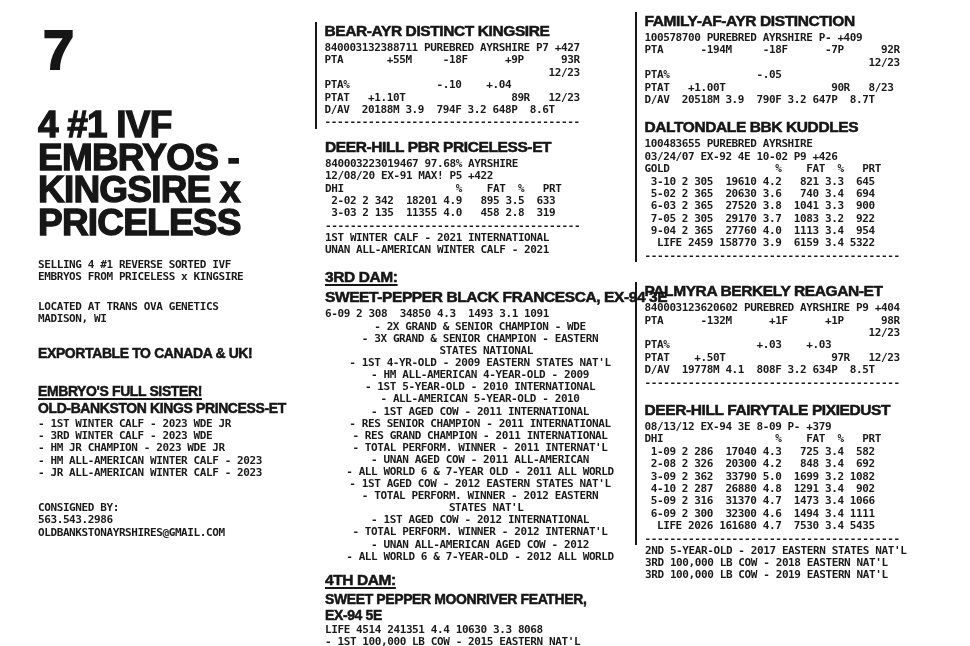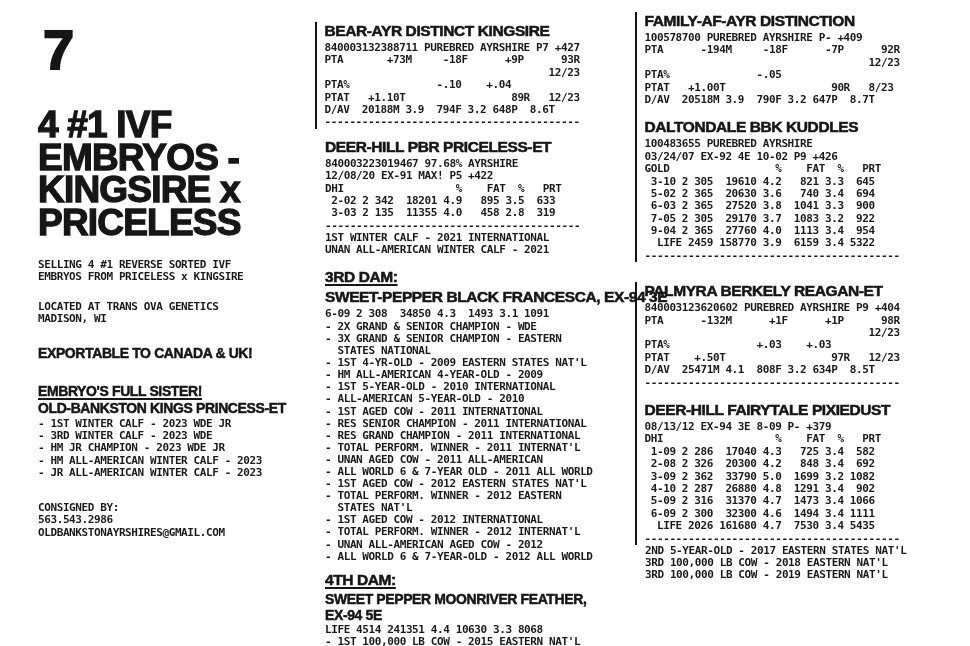--- a/index.html
+++ b/index.html
@@ -54,21 +54,21 @@
 
   
   .ped-block { padding-left: 10px; }
   .rule-group { border-left: 2.5px solid #161616; padding-left: 7.5px; }
   .rule-group .ped-block { padding-left: 0; }
   .ped-name-wrap { margin-bottom: 2px; }
   .stat-lines { }
 
   .col-mid .dam-block     { margin-top: 9px; }
   .col-mid .third-dam     { margin-top: 12px; }
-  .col-mid .third-dam .award-line { line-height: 12.1px; height: 12.1px; }
+  .col-mid .third-dam .award-line { line-height: 12.1px; height: 12.1px; text-align: center; }
   .col-mid .fourth-dam    { margin-top: 8px; }
   .col-mid .dam-awards    { margin-top: 0px; }
 
   .col-right .gap-block   { margin-top: 12px; }
   .col-right .rule-group-2{ margin-top: 20px; }
   .col-right .tail-awards { padding-left: 10px; }
 </style>
 </head>
 <body>
 
@@ -114,21 +114,21 @@
       </div>
   </div>
 </div>
 
 <div class="col col-mid">
 
   <div class="rule-group">
     <div class="ped-name-wrap"><span class="hdr">BEAR-AYR DISTINCT KINGSIRE</span></div>
     <div class="stat-lines">
         <div class="mono-line">840003132388711 PUREBRED AYRSHIRE P7 +427</div>
-        <div class="mono-line">PTA       +73M     -18F      +9P      93R</div>
+        <div class="mono-line">PTA       +55M     -18F      +9P      93R</div>
         <div class="mono-line">                                    12/23</div>
         <div class="mono-line">PTA%              -.10    +.04</div>
         <div class="mono-line">PTAT   +1.10T                 89R   12/23</div>
         <div class="mono-line">D/AV  20188M 3.9  794F 3.2 648P  8.6T</div>
         <div class="mono-line">-----------------------------------------</div>
       </div>
   </div>
 
   <div class="ped-block dam-block">
     <div class="ped-name-wrap"><span class="hdr">DEER-HILL PBR PRICELESS-ET</span></div>
@@ -220,21 +220,21 @@
 
   <div class="rule-group rule-group-2">
     <div class="ped-block">
       <div class="ped-name-wrap"><span class="hdr">PALMYRA BERKELY REAGAN-ET</span></div>
       <div class="stat-lines">
           <div class="mono-line">840003123620602 PUREBRED AYRSHIRE P9 +404</div>
           <div class="mono-line">PTA      -132M      +1F      +1P      98R</div>
           <div class="mono-line">                                    12/23</div>
           <div class="mono-line">PTA%              +.03    +.03</div>
           <div class="mono-line">PTAT    +.50T                 97R   12/23</div>
-          <div class="mono-line">D/AV  25471M 4.1  808F 3.2 634P  8.5T</div>
+          <div class="mono-line">D/AV  19778M 4.1  808F 3.2 634P  8.5T</div>
           <div class="mono-line">-----------------------------------------</div>
         </div>
     </div>
     <div class="ped-block gap-block">
       <div class="ped-name-wrap"><span class="hdr">DEER-HILL FAIRYTALE PIXIEDUST</span></div>
       <div class="stat-lines">
           <div class="mono-line">08/13/12 EX-94 3E 8-09 P- +379</div>
           <div class="mono-line">DHI                  %    FAT  %   PRT</div>
           <div class="mono-line"> 1-09 2 286  17040 4.3   725 3.4  582</div>
           <div class="mono-line"> 2-08 2 326  20300 4.2   848 3.4  692</div>

